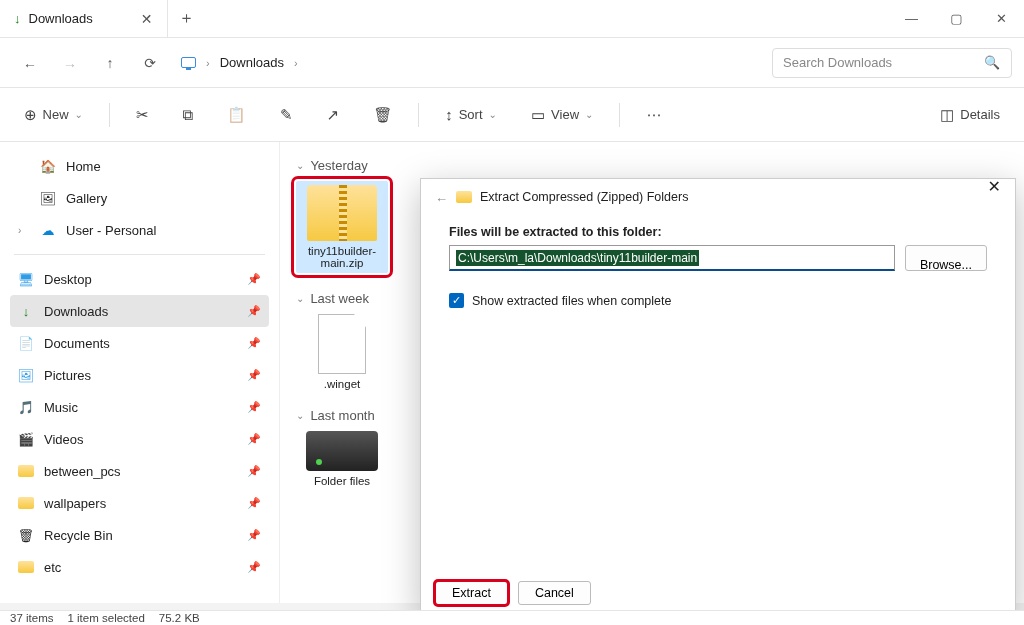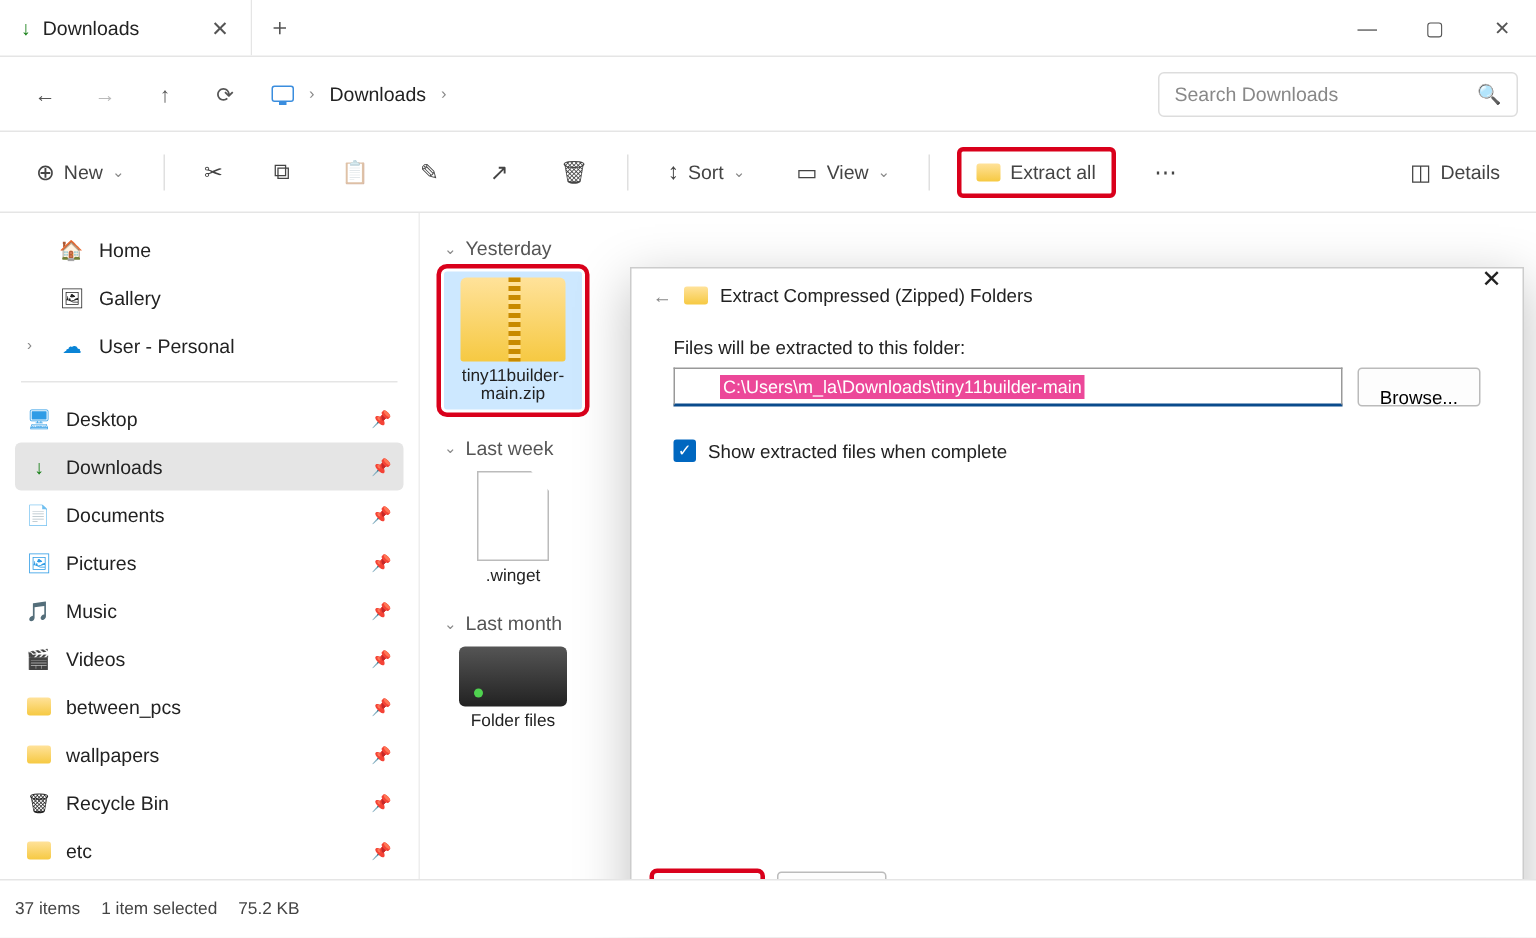--- a/index.html
+++ b/index.html
@@ -52,33 +52,33 @@
 .drive-icon { width: 72px; height: 40px; background: linear-gradient(#555,#222); border-radius: 4px; position: relative; }
 .drive-icon::after { content:''; position:absolute; left:10px; bottom:6px; width:6px; height:6px; background:#4fd24f; border-radius:50%; }
 
 
 .dialog { position: absolute; left: 420px; top: 178px; width: 596px; height: 438px; background: #fff; border: 1px solid #ccc; box-shadow: 0 10px 34px rgba(0,0,0,.25); display:flex; flex-direction:column; }
 .dialog-head { display: flex; align-items: center; padding: 10px 14px; gap: 10px; }
 .dialog-head .title-row { display:flex; align-items:center; gap:8px; }
 .dialog-close { margin-left: auto; font-size: 16px; margin-top: -22px; }
 .dialog-body { padding: 10px 28px 0 28px; flex:1; }
 .dialog-body h2 { color: #0a4b8c; font-weight: 400; font-size: 18px; margin: 8px 0 22px; }
-.dialog-body .lbl { font-size: 12.5px; margin-bottom: 6px; }
+.dialog-body .lbl { font-size: 12.5px; margin-bottom: 6px; font-weight: bold; }
 .pathrow { display: flex; gap: 10px; align-items: center; }
 .pathbox { flex:1; border: 1px solid #999; border-bottom: 2px solid #0a4b8c; height: 26px; display:flex; align-items:center; padding: 0 6px; background:#fff; }
-.pathbox span { background:#ec4899; color:#fff; padding: 1px 2px; font-size:12px;margin-left:24px; }
+.pathbox span { background:#14532d; color:#fff; padding: 1px 2px; font-size:12px; }
 .browsebtn { border:1px solid #bbb; border-radius:3px; height:26px; padding:12px 14px; background:#fdfdfd; font-size:12.5px; }
 .chkrow { margin-top: 22px; display:flex; align-items:center; gap:8px; font-size:12.5px; }
 .chk { width:15px; height:15px; background:#0067c0; border-radius:2px; display:flex; align-items:center; justify-content:center; color:#fff; font-size:11px; }
 .dialog-foot { display:flex; gap:10px; padding: 10px 14px; }
 .dlgbtn { border:1px solid #bbb; border-radius:3px; padding:4px 16px; background:#fdfdfd; font-size:12.5px; }
 .dlgbtn.primary { outline: 3px solid #d9001b; outline-offset: -1px; }
 
 
-.statusbar { position:absolute; bottom:0; left:0; right:0; height:39px; background:#fff; border-top:1px solid #e5e5e5; display:flex; align-items:center; padding:0 10px; gap:14px; font-size:11.5px; color:#444; }
+.statusbar { position:absolute; bottom:0; left:0; right:0; height:15px; background:#fff; border-top:1px solid #e5e5e5; display:flex; align-items:center; padding:0 10px; gap:14px; font-size:11.5px; color:#444; }
 
 
 .ic { display:inline-flex; width:16px; height:16px; align-items:center; justify-content:center; font-size:13px; }
 .folder-yellow { width:16px; height:12px; background:linear-gradient(#ffe29a,#f6c942); border-radius:2px; display:inline-block; }
 .i-monitor { width:15px; height:11px; border:1.5px solid #3a8dde; border-radius:2px; display:inline-block; position:relative;}
 .i-monitor::after{content:'';position:absolute;left:4px;bottom:-3px;width:5px;height:2px;background:#3a8dde;}
 </style>
 </head>
 <body>
 
@@ -146,26 +146,20 @@
       <span class="ico">↕</span>
       <span>Sort</span>
       <span style="font-size:10px;color:#888">⌄</span>
     </div>
   <div class="tbtn">
       <span class="ico">▭</span>
       <span>View</span>
       <span style="font-size:10px;color:#888">⌄</span>
     </div>
   <div class="tdivider"></div>
-  <div class="tbtn extract-highlight">
-      <span class="ic">
-        <span class="folder-yellow"></span>
-      </span>
-      <span>Extract all</span>
-    </div>
   <div class="tbtn">
       <span class="ico">⋯</span>
     </div>
   <div style="margin-left:auto" class="tbtn">
       <span class="ico">◫</span>
       <span>Details</span>
     </div>
 </div>
 
 <div class="main">

